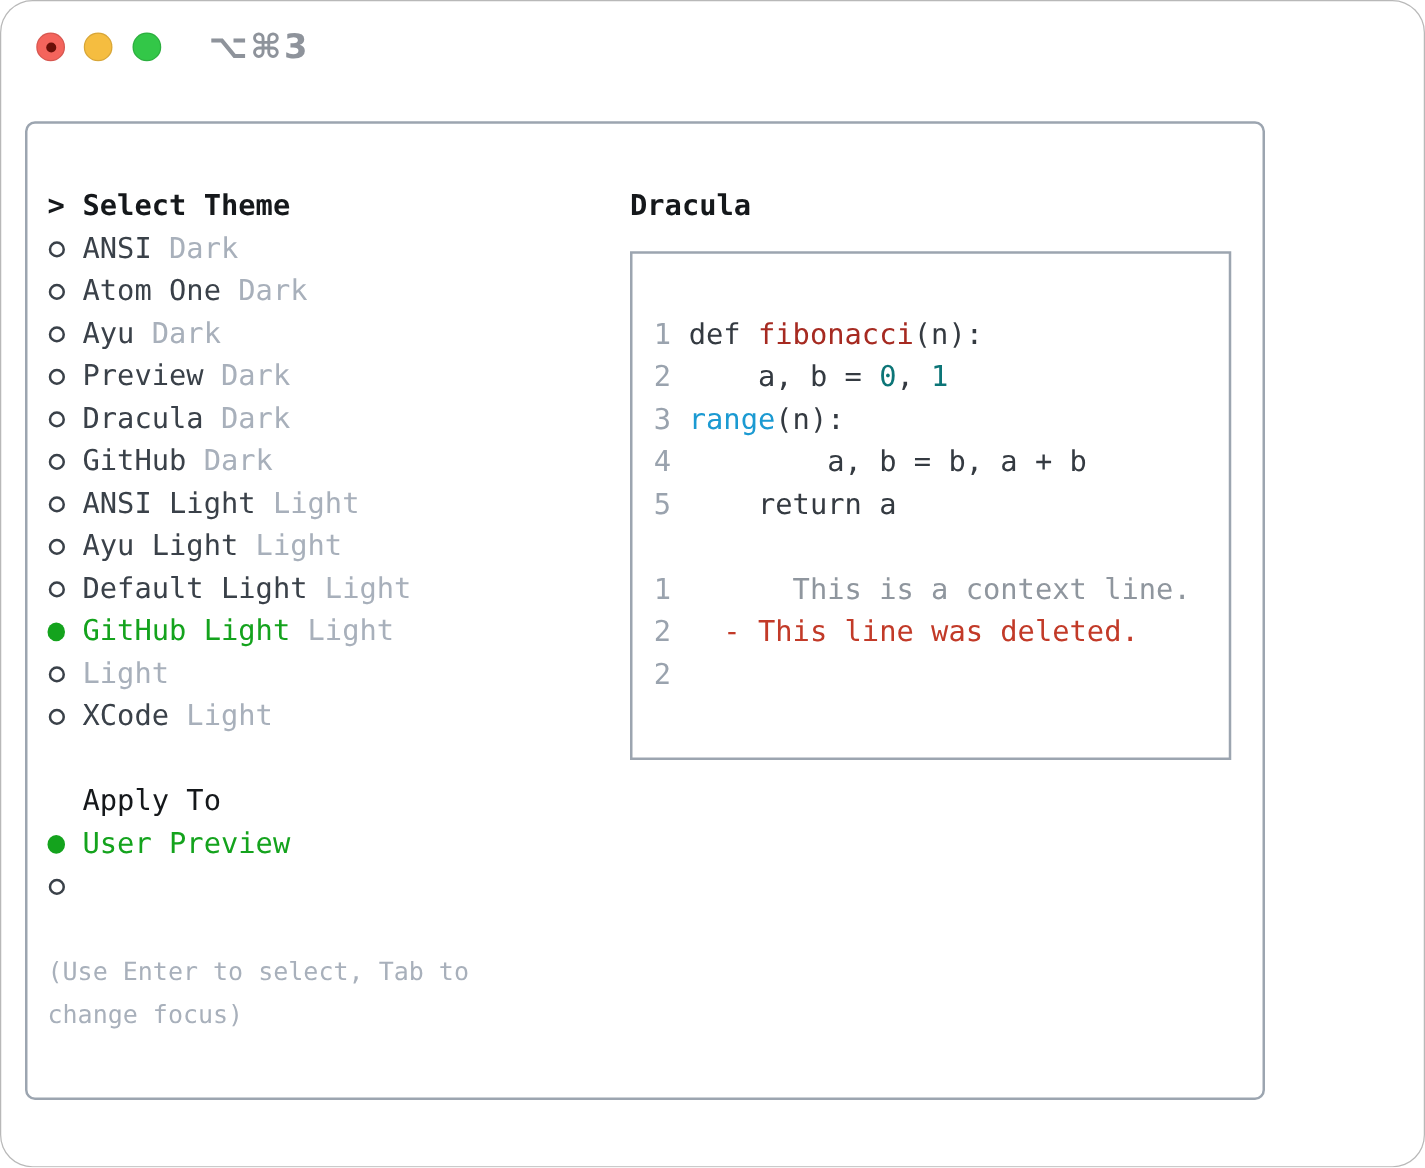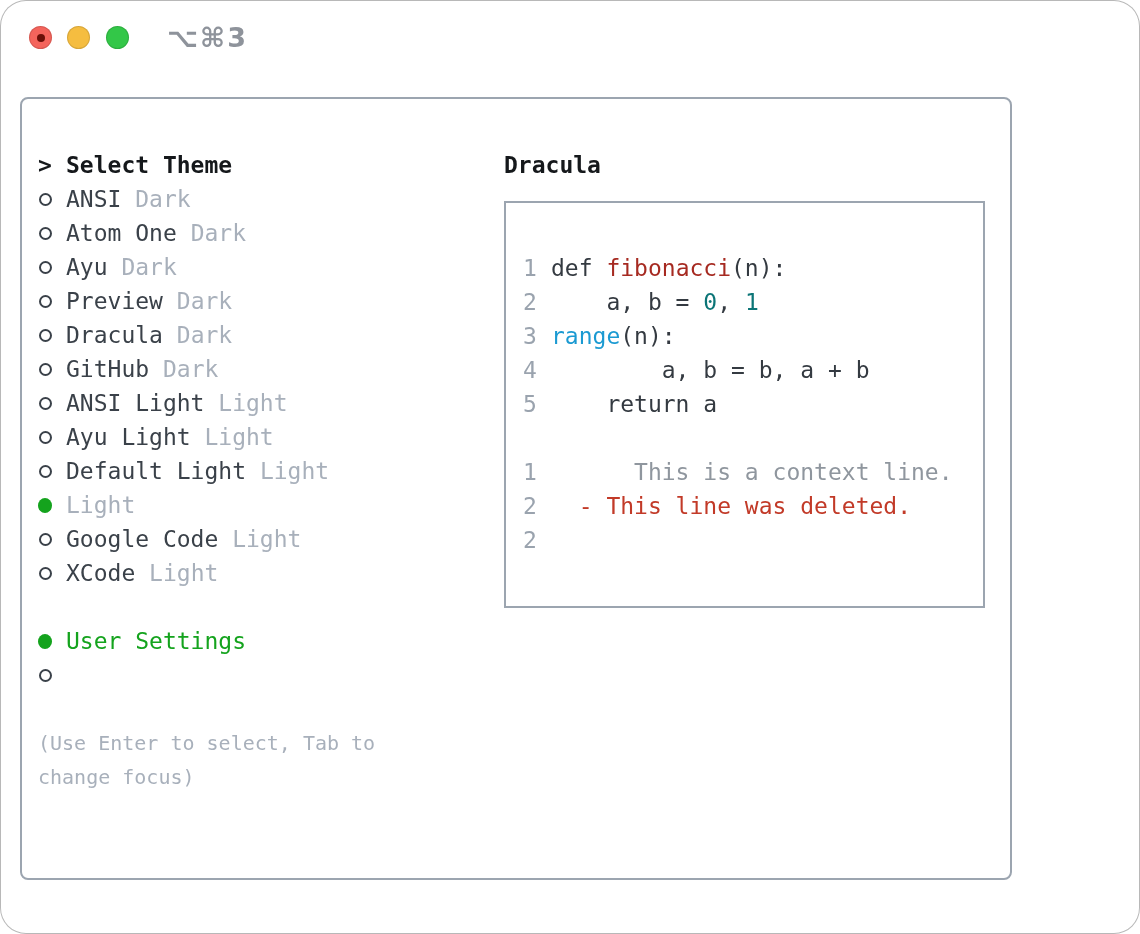--- a/index.html
+++ b/index.html
@@ -84,30 +84,33 @@
       <div id="theme-list">
           <div class="row theme-item"><span class="slot"><span class="radio"></span></span><span class="tname">ANSI </span><span class="variant">Dark</span></div>
           <div class="row theme-item"><span class="slot"><span class="radio"></span></span><span class="tname">Atom One </span><span class="variant">Dark</span></div>
           <div class="row theme-item"><span class="slot"><span class="radio"></span></span><span class="tname">Ayu </span><span class="variant">Dark</span></div>
           <div class="row theme-item"><span class="slot"><span class="radio"></span></span><span class="tname">Preview </span><span class="variant">Dark</span></div>
           <div class="row theme-item"><span class="slot"><span class="radio"></span></span><span class="tname">Dracula </span><span class="variant">Dark</span></div>
           <div class="row theme-item"><span class="slot"><span class="radio"></span></span><span class="tname">GitHub </span><span class="variant">Dark</span></div>
           <div class="row theme-item"><span class="slot"><span class="radio"></span></span><span class="tname">ANSI Light </span><span class="variant">Light</span></div>
           <div class="row theme-item"><span class="slot"><span class="radio"></span></span><span class="tname">Ayu Light </span><span class="variant">Light</span></div>
           <div class="row theme-item"><span class="slot"><span class="radio"></span></span><span class="tname">Default Light </span><span class="variant">Light</span></div>
-          <div class="row theme-item"><span class="slot"><span class="radio filled"></span></span><span class="variant">Light</span></div>
-          <div class="row theme-item"><span class="slot"><span class="radio"></span></span><span class="tname">Google Code </span><span class="variant">Light</span></div>
+          <div class="row theme-item"><span class="slot"><span class="radio filled"></span></span><span class="tname sel">GitHub Light </span><span class="variant">Light</span></div>
+          <div class="row theme-item"><span class="slot"><span class="radio"></span></span><span class="variant">Light</span></div>
           <div class="row theme-item"><span class="slot"><span class="radio"></span></span><span class="tname">XCode </span><span class="variant">Light</span></div>
         </div>
 
       <div class="row blank"></div>
 
+      <div class="row">
+        <span class="slot"></span><span class="apply-hdr">Apply To</span>
+      </div>
 
       <div id="apply-list">
-          <div class="row apply-item"><span class="slot"><span class="radio filled"></span></span><span class="opt-label sel">User Settings</span></div>
+          <div class="row apply-item"><span class="slot"><span class="radio filled"></span></span><span class="opt-label sel">User Preview</span></div>
           <div class="row apply-item"><span class="slot"><span class="radio"></span></span></div>
         </div>
 
       <div class="row blank"></div>
 
       <div class="hint">(Use Enter to select, Tab to change focus)</div>
     </div>
 
     <div class="right-col">
       <div class="row">

